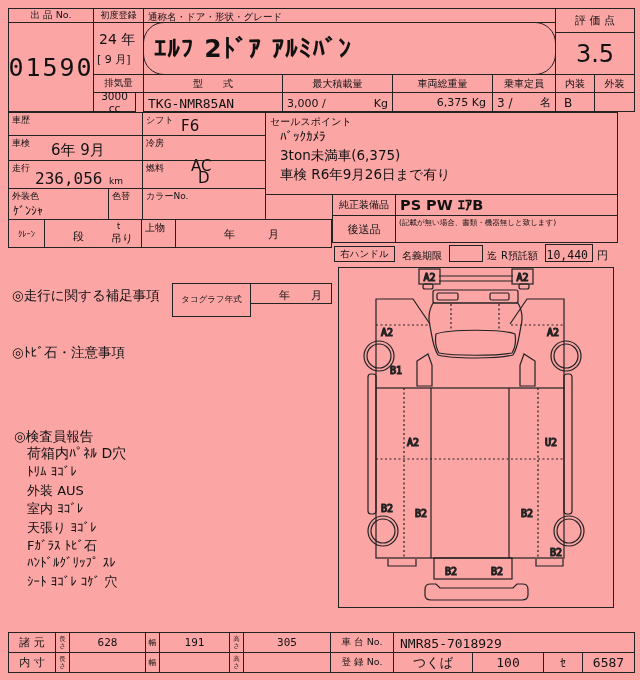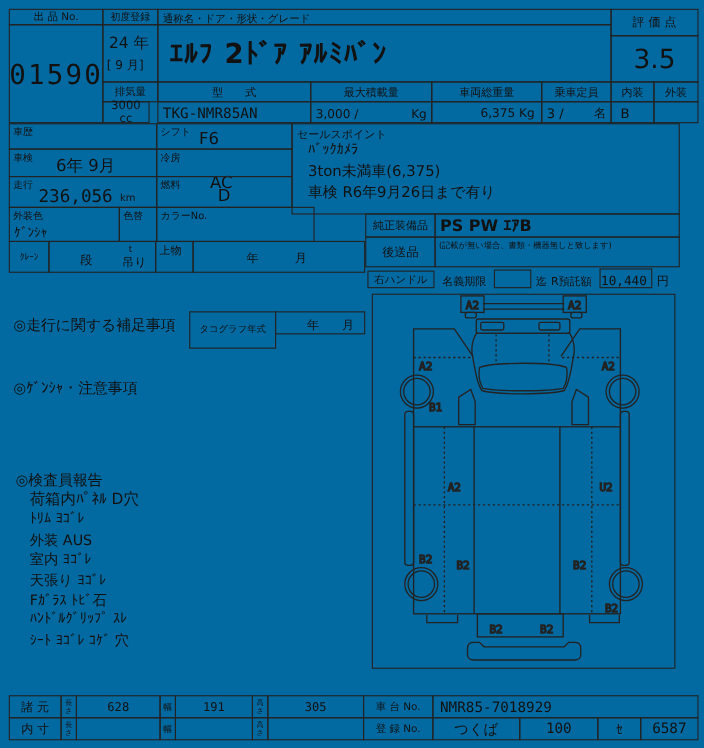--- a/index.html
+++ b/index.html
@@ -1,16 +1,16 @@
 <!DOCTYPE html>
 <html><head>
 <meta charset="utf-8">
 <style>
   html,body{margin:0;padding:0;background:#f7f7f5;}
-  #sheet{position:relative;width:640px;height:680px;background:#0369a1;
+  #sheet{position:relative;width:640px;height:680px;background:#fca5a5;
     font-family:"DejaVu Sans",sans-serif;color:#111;overflow:hidden;}
   .c{position:absolute;box-sizing:border-box;border:1px solid #222;background:transparent;}
   .cl{position:absolute;top:1px;left:3px;font-size:9px;white-space:nowrap;}
   .ctr{display:flex;align-items:center;justify-content:center;text-align:center;}
   .mono{font-family:"DejaVu Sans Mono","Liberation Mono",monospace;}
   .lbl10{font-size:10px;}
   .v15{font-size:15px;}
   .flexlr{display:flex;align-items:flex-end;justify-content:space-between;padding:0 4px 1px 4px;}
   .txt{position:absolute;white-space:nowrap;}
   svg text{font-family:"DejaVu Sans Mono","Liberation Mono",monospace;font-size:10px;fill:#111;}
@@ -27,21 +27,21 @@
 
   <div class="c ctr" style="left:93px;top:8px;width:51px;height:15px;font-size:9px;">初度登録</div>
   <div class="c" style="left:93px;top:22px;width:51px;height:53px;">
     <div class="txt" style="left:5px;top:8px;font-size:14px;">24 年</div>
     <div class="txt" style="left:3px;top:29px;font-size:11px;">[ 9 月]</div>
   </div>
 
   <div class="c" style="left:143px;top:8px;width:413px;height:15px;">
     <span class="txt" style="left:4px;top:2px;font-size:9.5px;">通称名・ドア・形状・グレード</span>
   </div>
-  <div class="c" style="left:143px;top:22px;width:413px;height:53px;">
+  <div class="c" style="left:143px;top:22px;width:413px;height:53px;border-radius:21px;">
     <span class="txt" style="left:10px;top:11px;font-size:25px;font-weight:bold;letter-spacing:1px;">ｴﾙﾌ 2ﾄﾞｱ ｱﾙﾐﾊﾞﾝ</span>
   </div>
 
   <div class="c ctr" style="left:555px;top:8px;width:80px;height:25px;font-size:11px;">評 価 点</div>
   <div class="c ctr" style="left:555px;top:32px;width:80px;height:43px;font-size:24px;">3.5</div>
 
   <div class="c ctr" style="left:93px;top:74px;width:51px;height:19px;font-size:9.5px;">排気量</div>
   <div class="c ctr" style="left:93px;top:92px;width:43px;height:20px;font-size:10.5px;">3000 cc</div>
 
   <div class="c ctr" style="left:143px;top:74px;width:140px;height:19px;font-size:10px;">型　　式</div>
@@ -100,21 +100,21 @@
     <span class="txt v15" style="left:55px;top:8px;">D</span>
   </div>
 
   <div class="c" style="left:8px;top:188px;width:101px;height:32px;">
     <span class="cl">外装色</span>
     <span class="txt" style="left:4px;top:15px;font-size:12px;">ｹﾞﾝｼｬ</span>
   </div>
   <div class="c" style="left:108px;top:188px;width:35px;height:32px;">
     <span class="cl">色替</span>
   </div>
-  <div class="c" style="left:142px;top:188px;width:144px;height:32px;">
+  <div class="c" style="left:142px;top:188px;width:124px;height:32px;">
     <span class="cl">カラーNo.</span>
   </div>
 
   <div class="c ctr" style="left:8px;top:219px;width:37px;height:29px;font-size:8.5px;">ｸﾚｰﾝ</div>
   <div class="c" style="left:44px;top:219px;width:98px;height:29px;">
     <span class="txt" style="left:28px;top:9px;font-size:11px;">段</span>
     <span class="txt" style="left:72px;top:2px;font-size:8px;">t</span>
     <span class="txt" style="left:66px;top:11px;font-size:11px;">吊り</span>
   </div>
   <div class="c" style="left:141px;top:219px;width:35px;height:29px;text-align:right;">
@@ -218,21 +218,21 @@
     </svg>
   </div>
 
   <span class="txt" style="left:12px;top:287px;font-size:13.5px;">◎走行に関する補足事項</span>
   <div class="c ctr" style="left:172px;top:283px;width:79px;height:34px;font-size:8.5px;">タコグラフ年式</div>
   <div class="c" style="left:250px;top:283px;width:82px;height:21px;">
     <span class="txt" style="left:28px;top:4px;font-size:11px;">年</span>
     <span class="txt" style="left:60px;top:4px;font-size:11px;">月</span>
   </div>
 
-  <span class="txt" style="left:12px;top:344px;font-size:13.5px;">◎ｹﾞﾝｼｬ・注意事項</span>
+  <span class="txt" style="left:12px;top:344px;font-size:13.5px;">◎ﾄﾋﾞ石・注意事項</span>
 
   <span class="txt" style="left:14px;top:428px;font-size:13.5px;">◎検査員報告</span>
   <span class="txt" style="left:27px;top:445px;font-size:14px;">荷箱内ﾊﾟﾈﾙ D穴</span>
   <span class="txt" style="left:27px;top:464px;font-size:13px;">ﾄﾘﾑ ﾖｺﾞﾚ</span>
   <span class="txt" style="left:27px;top:482px;font-size:13px;">外装 AUS</span>
   <span class="txt" style="left:27px;top:500px;font-size:13px;">室内 ﾖｺﾞﾚ</span>
   <span class="txt" style="left:27px;top:519px;font-size:13px;">天張り ﾖｺﾞﾚ</span>
   <span class="txt" style="left:27px;top:537px;font-size:13px;">Fｶﾞﾗｽ ﾄﾋﾞ石</span>
   <span class="txt" style="left:27px;top:555px;font-size:13px;">ﾊﾝﾄﾞﾙｸﾞﾘｯﾌﾟ ｽﾚ</span>
   <span class="txt" style="left:27px;top:573px;font-size:13px;">ｼｰﾄ ﾖｺﾞﾚ ｺｹﾞ 穴</span>

